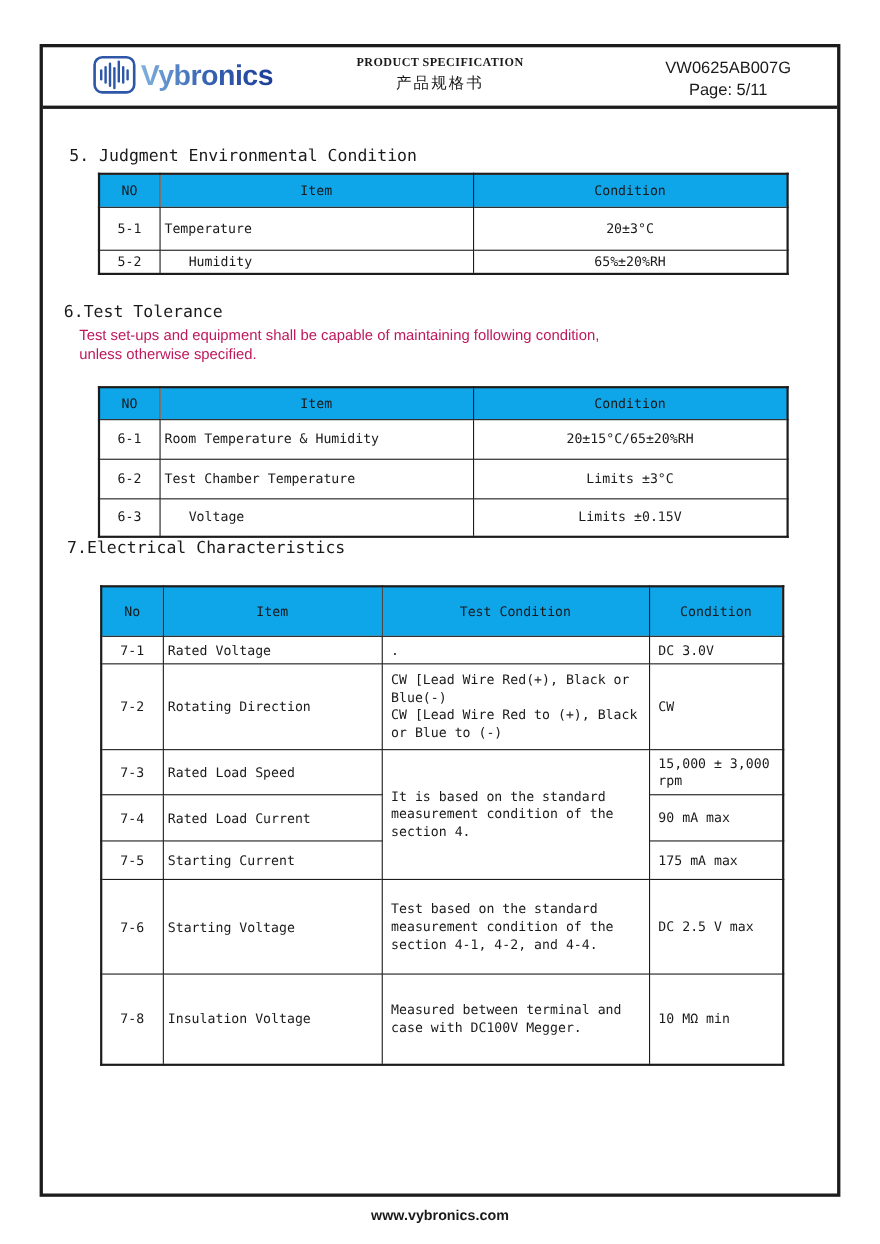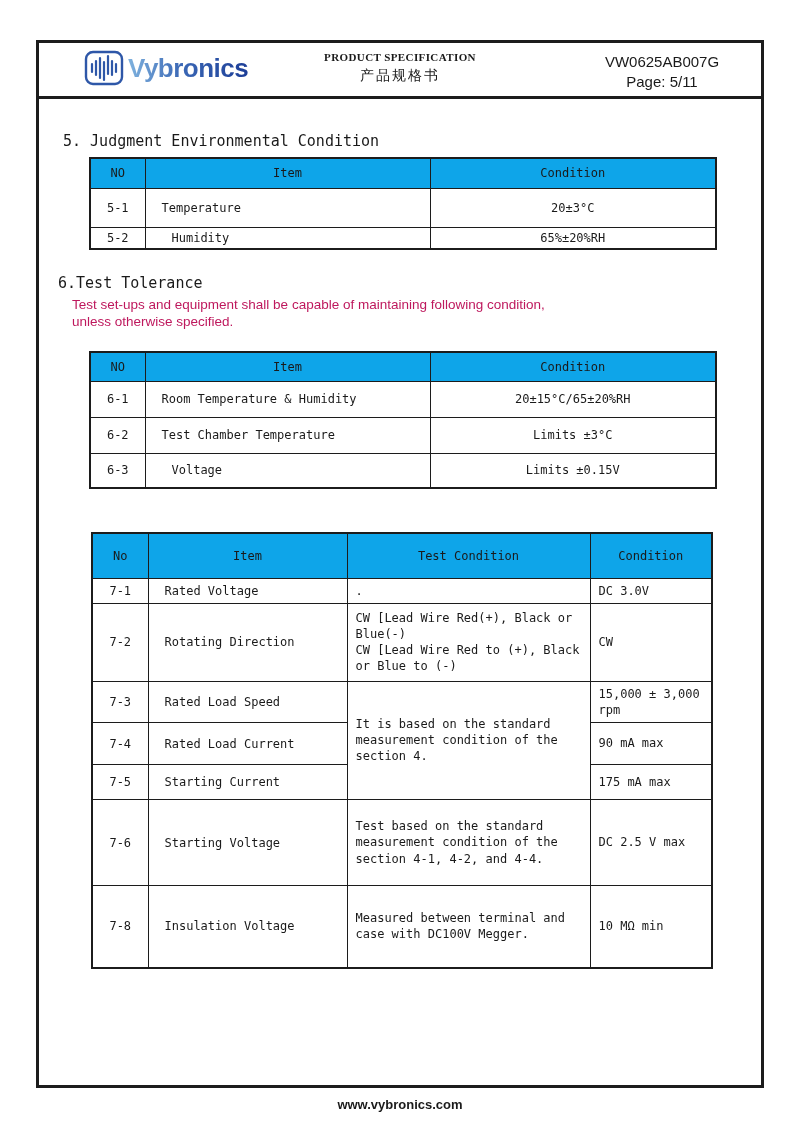--- a/index.html
+++ b/index.html
@@ -31,21 +31,21 @@
   
   .sec-heading { position:absolute; font-size:15px; white-space:nowrap; }
   .body-text { position:absolute; font-family:"Liberation Sans",sans-serif; font-size:13.5px; color:#be185d; white-space:nowrap; }
 
   
   table.spec { position:absolute; border-collapse:collapse; table-layout:fixed; background:#fff;
     border:2px solid #1c1c1c; font-size:12px; }
   table.spec th, table.spec td { border:1.5px solid #1c1c1c; vertical-align:middle; overflow:hidden; }
   table.spec th { background:#0ea5e9; font-weight:normal; text-align:center; }
   td.c-no { text-align:center; }
-  td.c-item { text-align:left; padding-left:16px; }
+  td.c-item { text-align:left; padding-left:4px; }
   td.c-item.indent { padding-left:26px; }
   td.c-cond-center { text-align:center; }
   td.c-left { text-align:left; padding:4px 8px; white-space:pre-line; line-height:1.35; }
   td.c-top { vertical-align:top; }
 </style>
 </head>
 <body>
 
 <div class="page">
   <div class="frame">
@@ -131,20 +131,21 @@
         <td class="c-cond-center">Limits ±3°C</td>
       </tr>
       <tr style="height:35px;">
         <td class="c-no">6-3</td>
         <td class="c-item indent">Voltage</td>
         <td class="c-cond-center">Limits ±0.15V</td>
       </tr>
     </tbody>
       </table>
 
+    <div class="sec-heading" style="left:22px; top:446px;">7.Electrical Characteristics</div>
     <table class="spec" style="left:52px; top:489px; width:620px;">
       <colgroup>
           <col style="width:56px">
           <col style="width:199px">
           <col style="width:243px">
           <col style="width:122px">
         </colgroup>
       <tbody>
           <tr style="height:45px;">
         <th>No</th>

